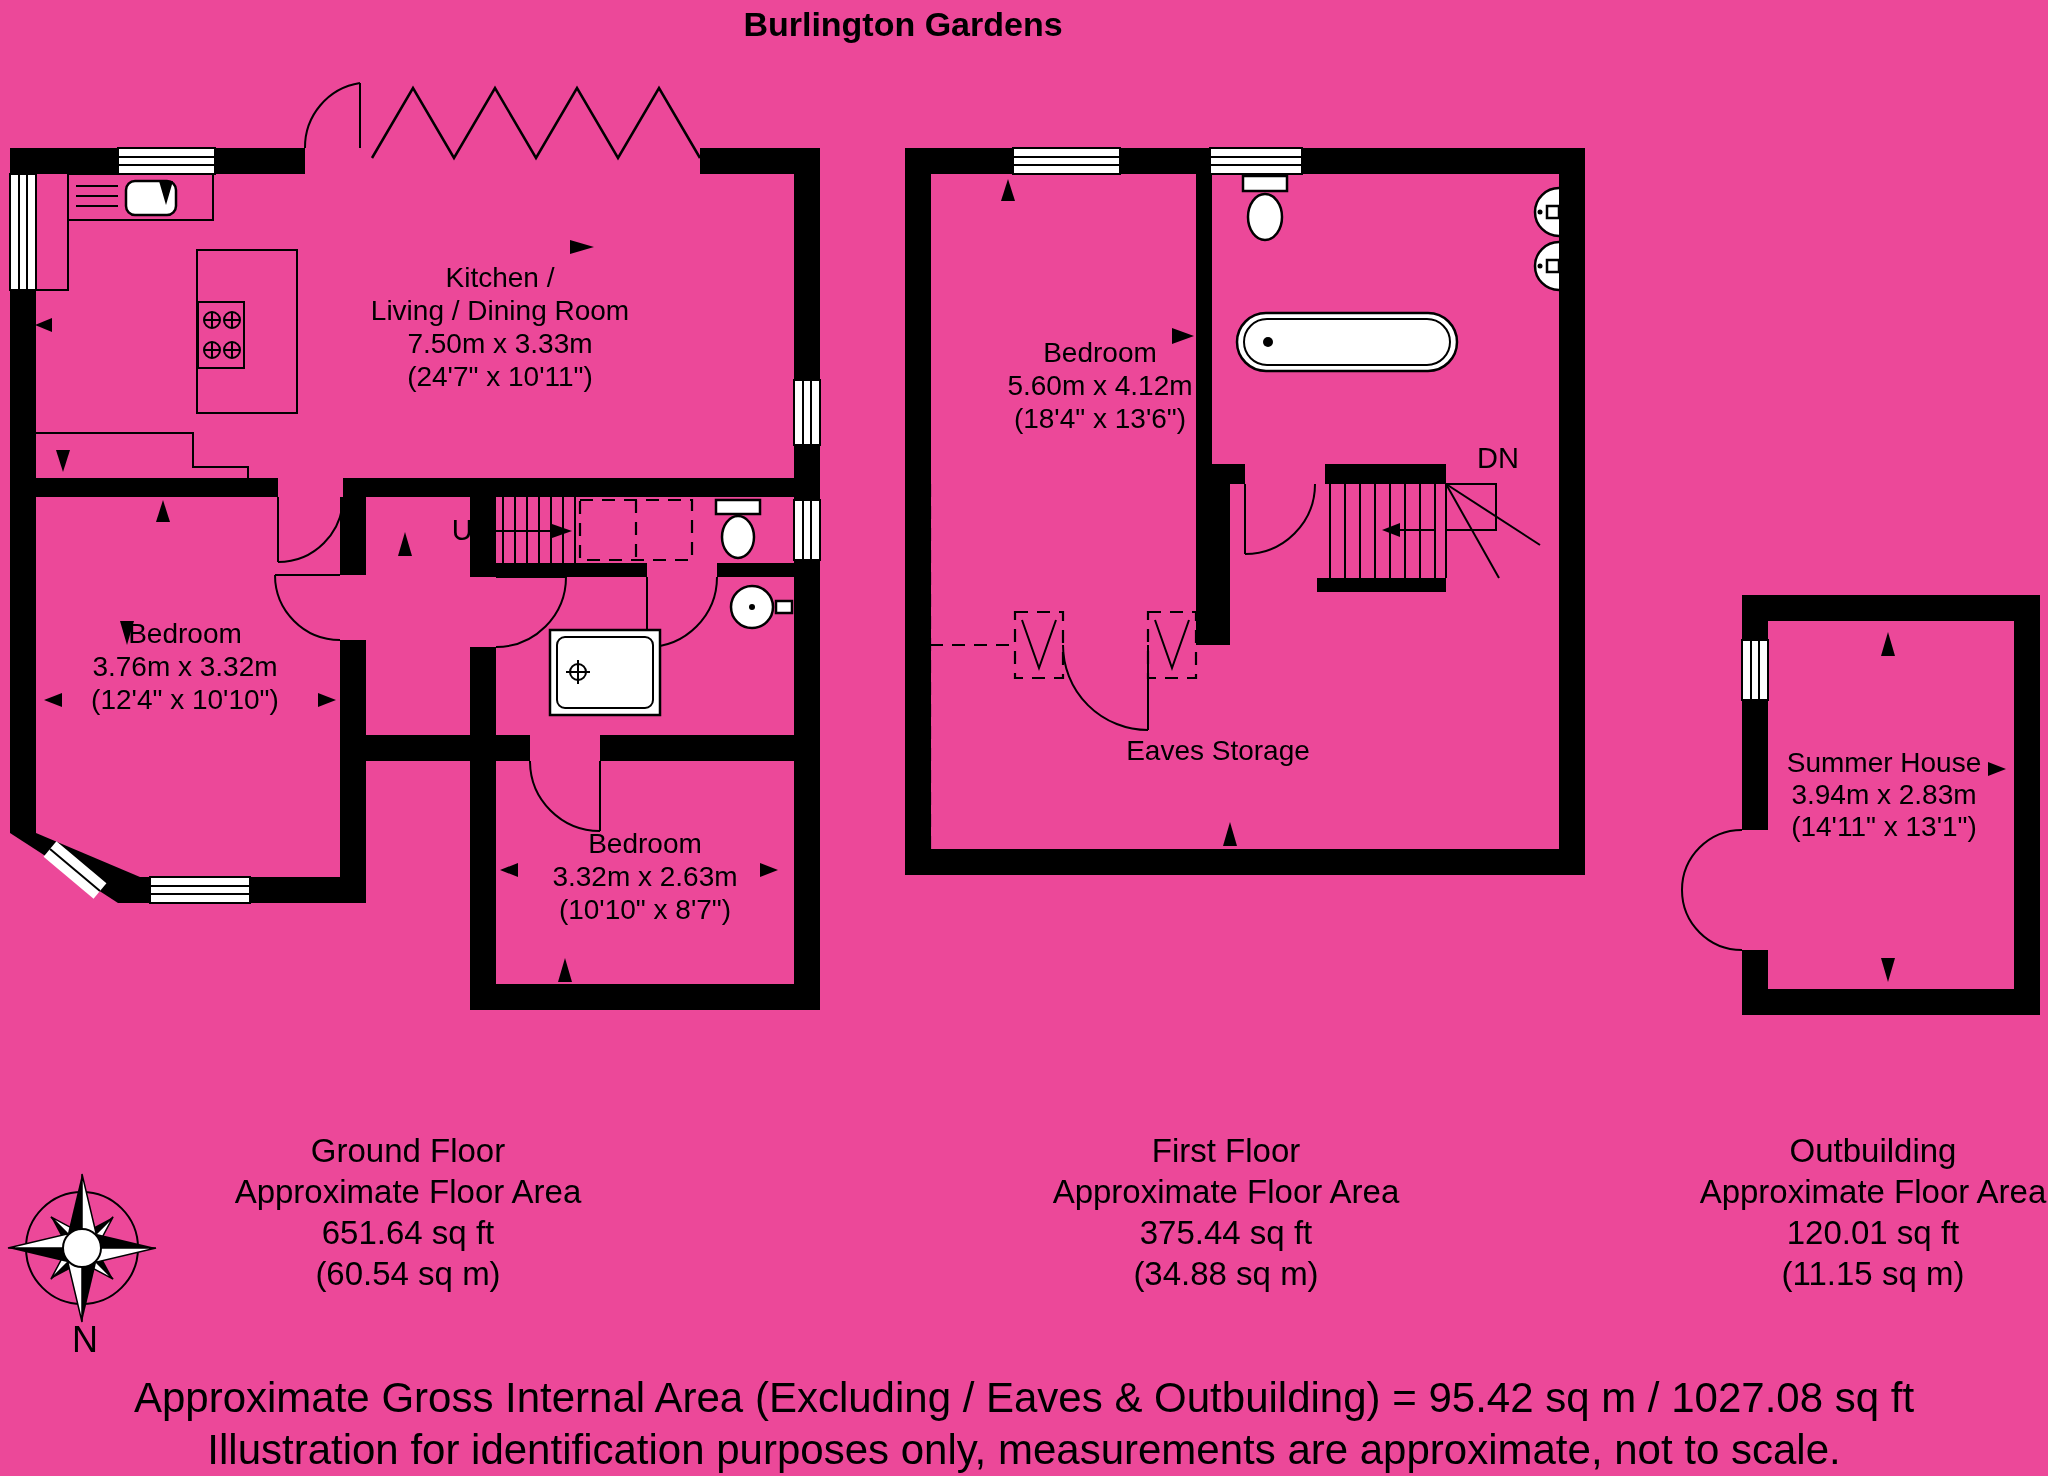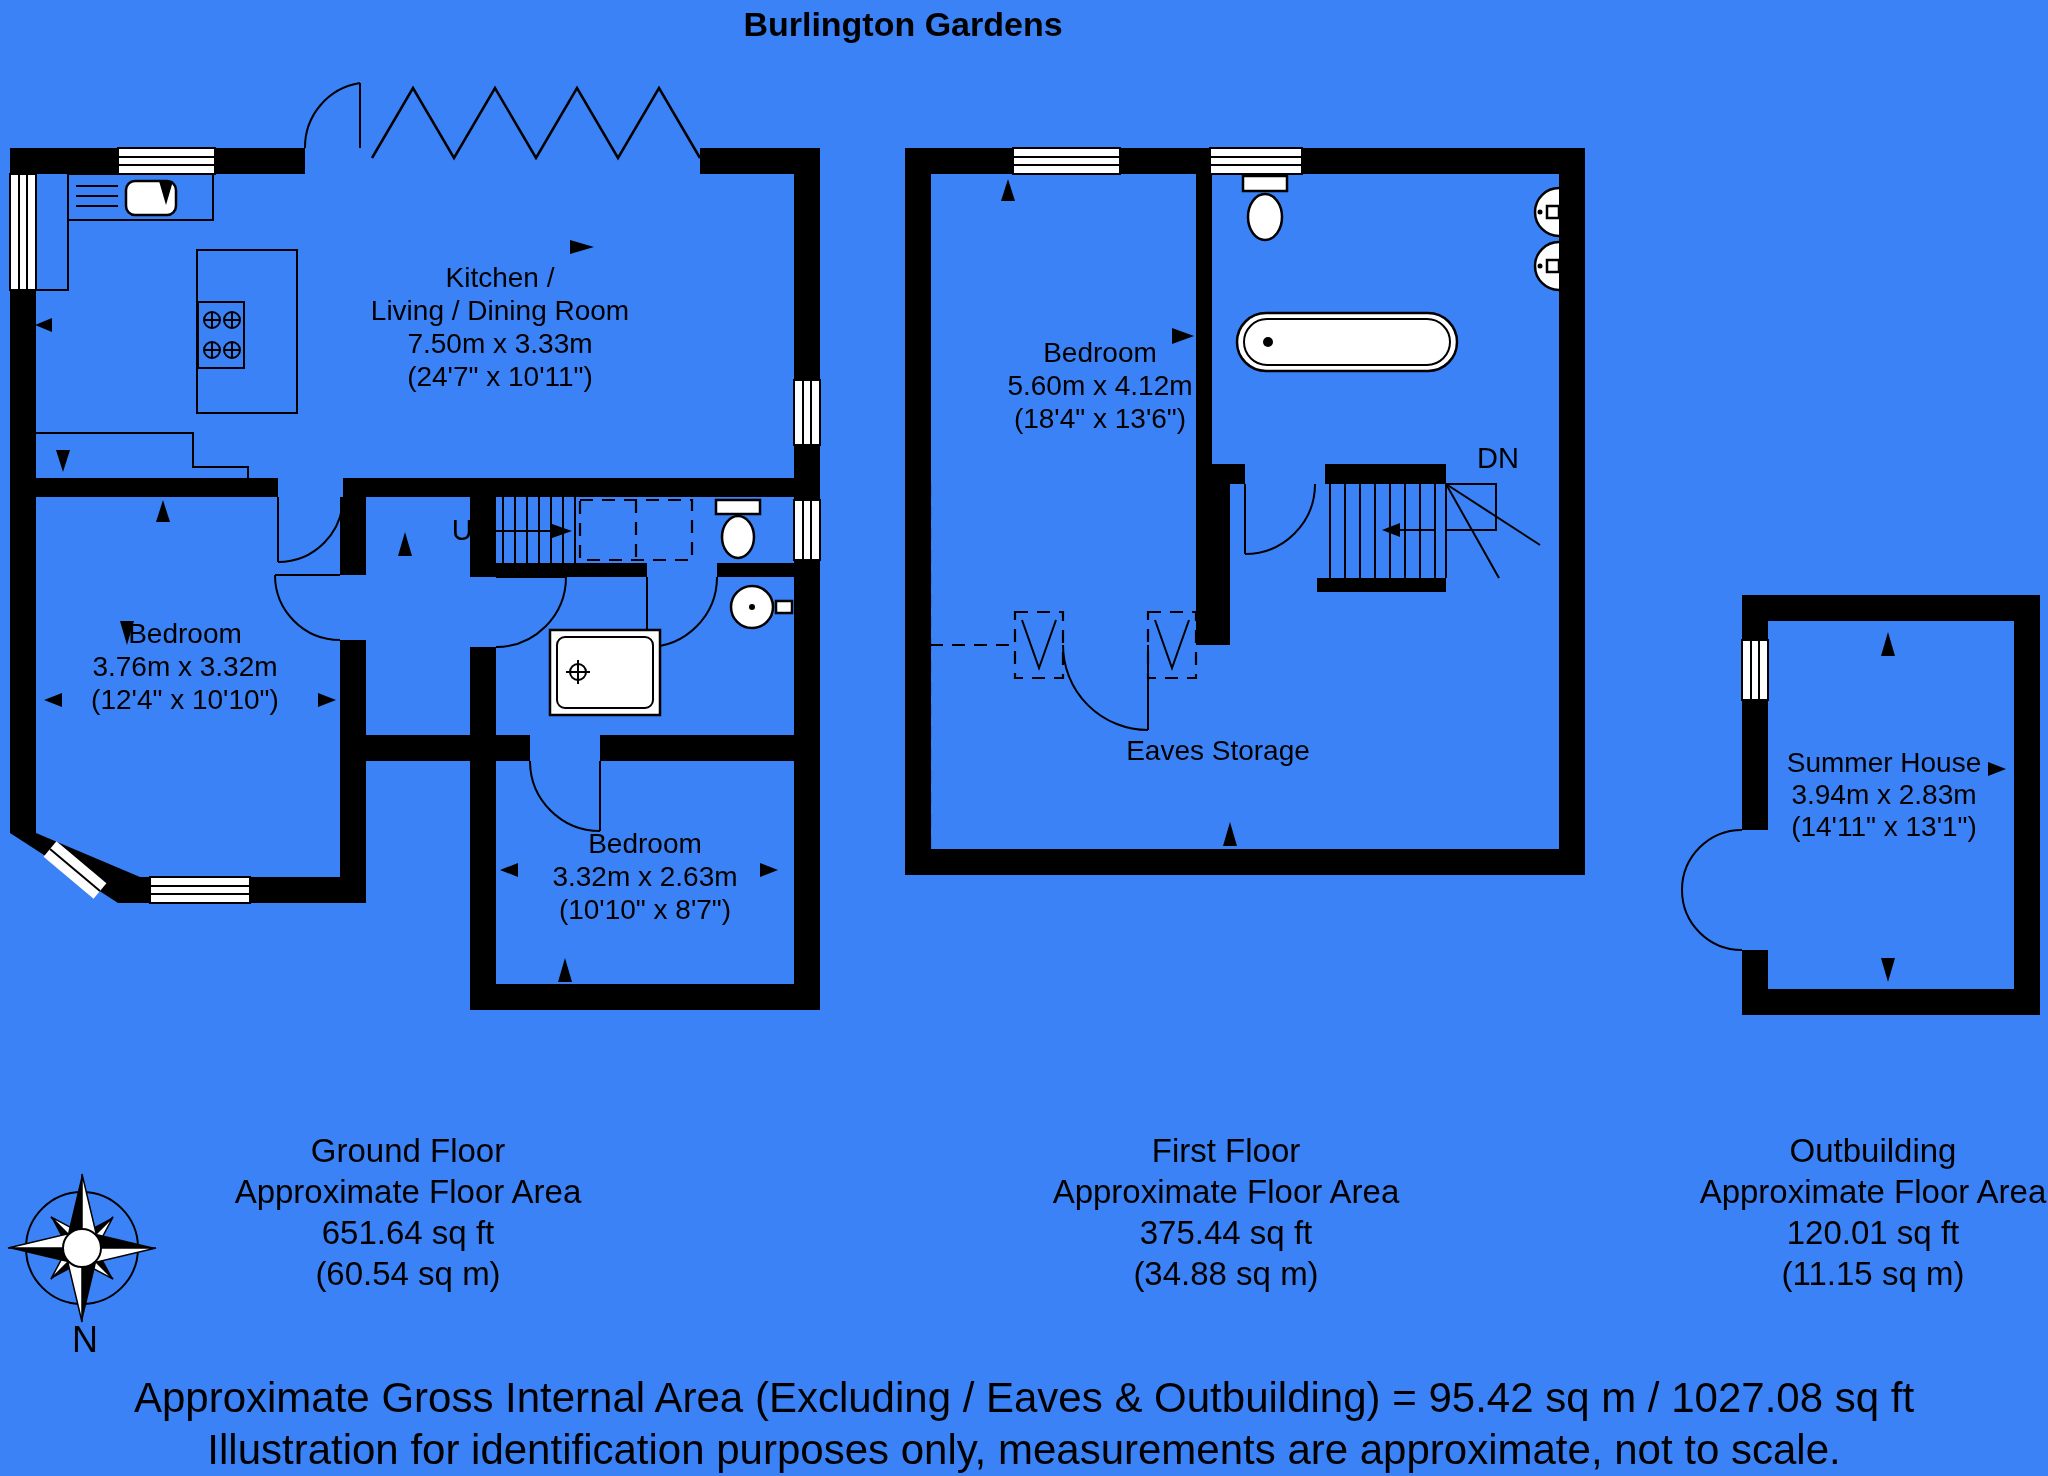--- a/index.html
+++ b/index.html
@@ -1,16 +1,16 @@
 <!DOCTYPE html>
 <html><head>
 <meta charset="utf-8">
 <style>
   html,body { margin:0; padding:0; background:#ffffff; }
-  .page { position:relative; width:2048px; height:1476px; background:#3b82f6; overflow:hidden; }
+  .page { position:relative; width:2048px; height:1476px; background:#ec4899; overflow:hidden; }
   svg { display:block; }
   svg text { font-family:"Liberation Sans","DejaVu Sans",sans-serif; fill:#000; }
   .title-text   { font-size:34px; font-weight:bold; text-anchor:middle; }
   .room-label   { font-size:28px; text-anchor:middle; }
   .stair-label  { font-size:29px; text-anchor:middle; }
   .caption-text { font-size:33px; text-anchor:middle; }
   .footer-text  { font-size:42px; text-anchor:middle; }
   .north-text   { font-size:36px; text-anchor:middle; }
   .wall   { fill:#000; stroke:none; }
   .win    { fill:#fff; stroke:#000; stroke-width:2; }

